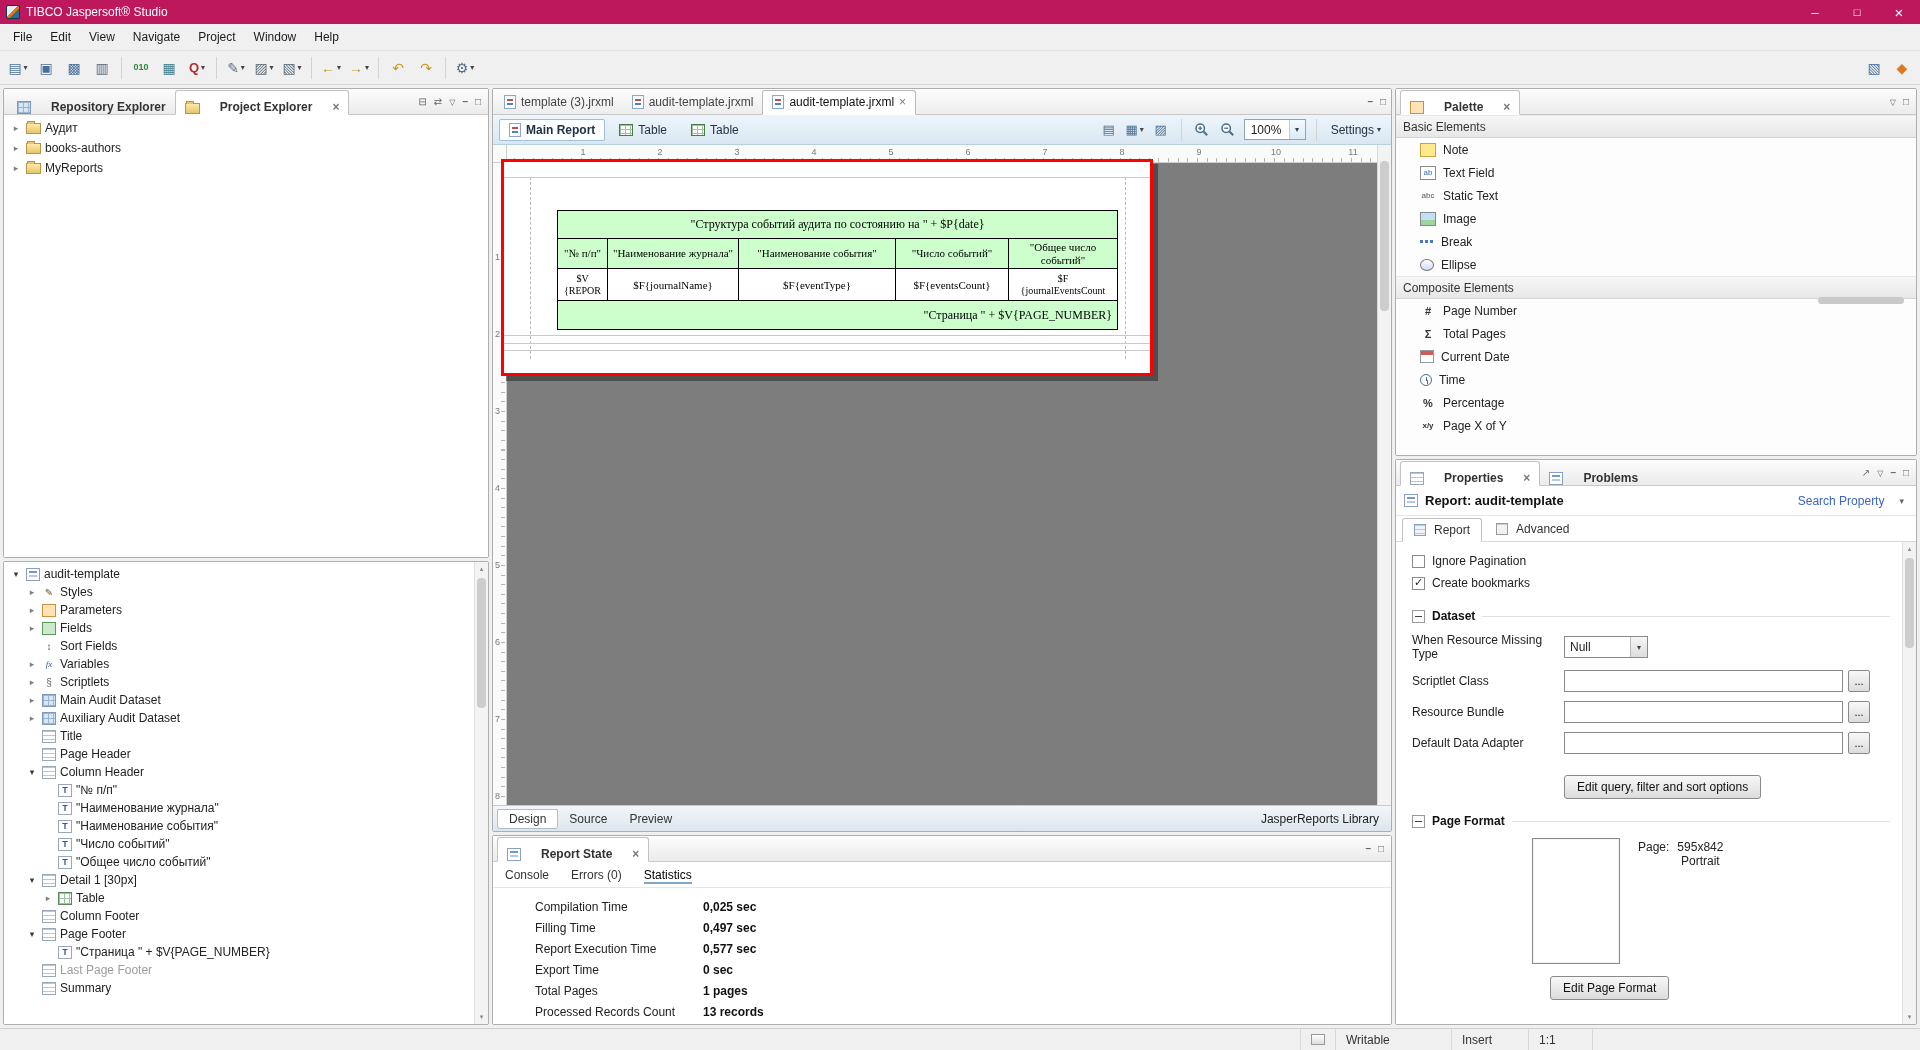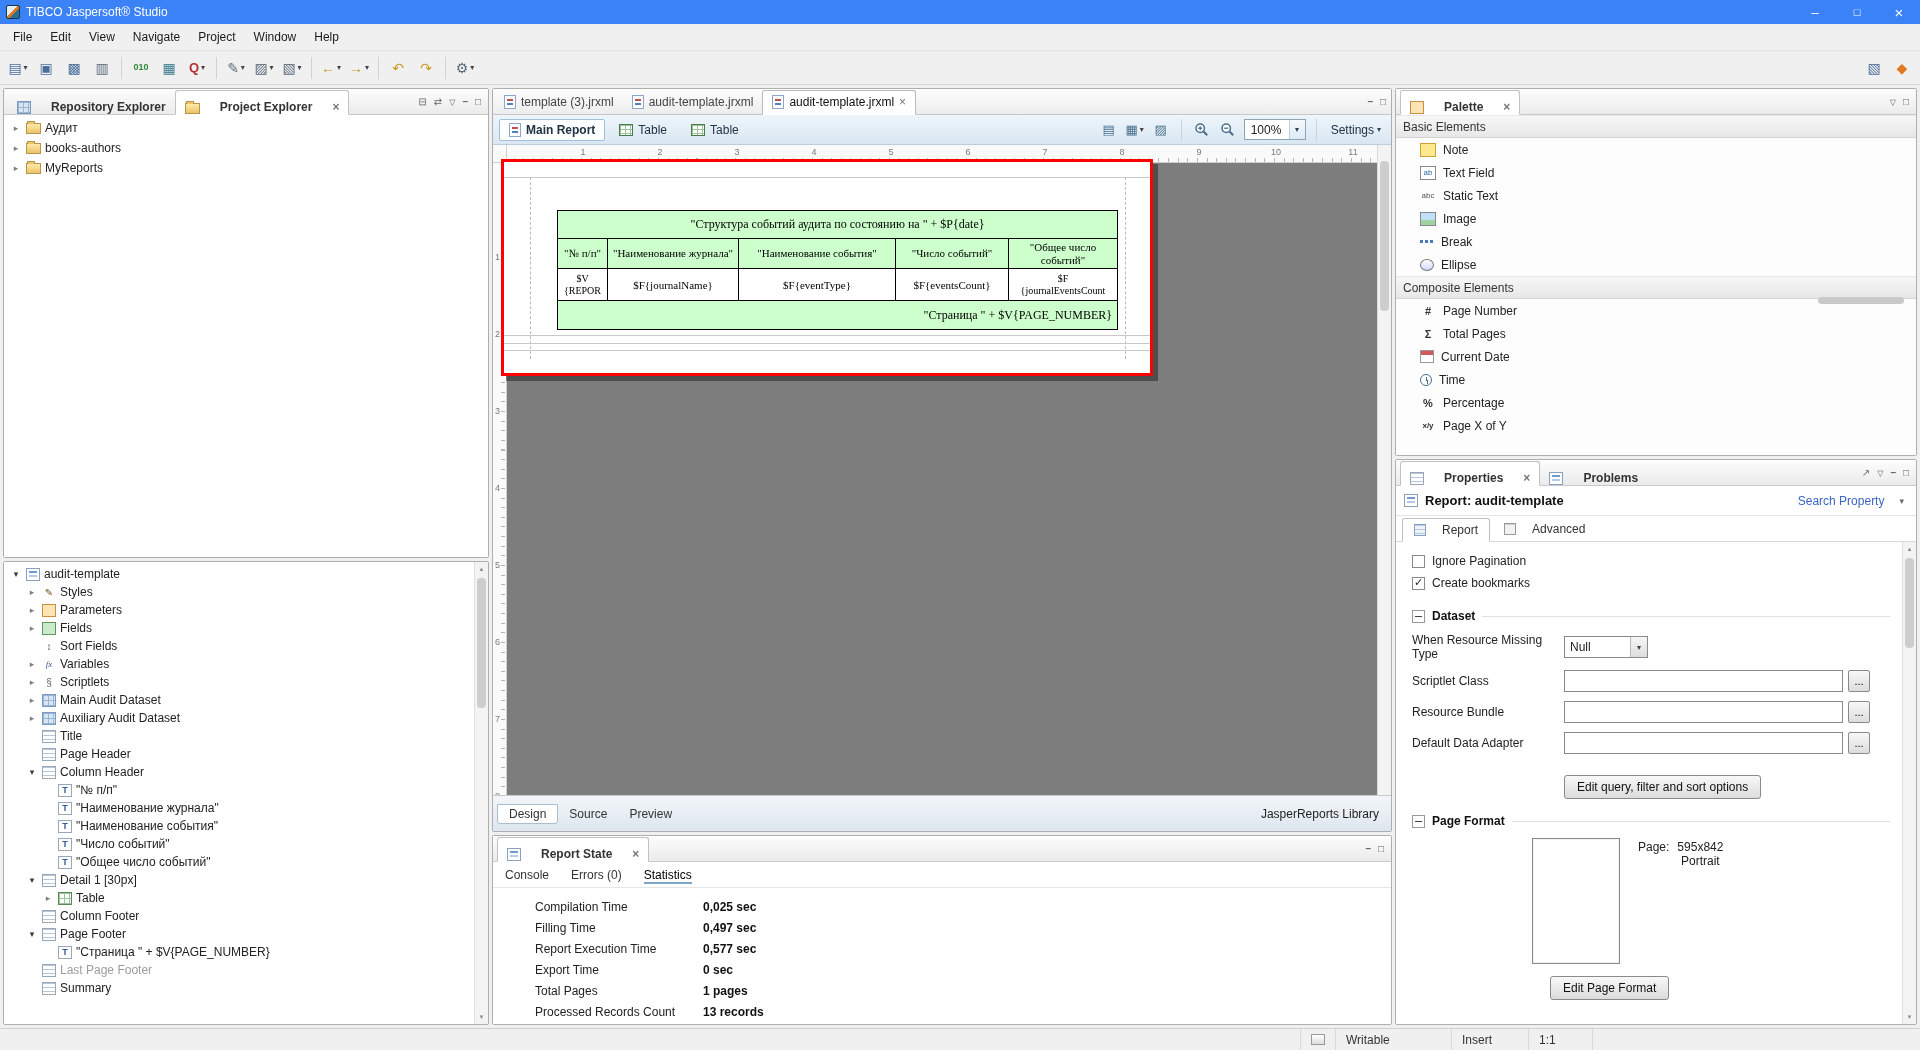--- a/index.html
+++ b/index.html
@@ -1,20 +1,20 @@
 <!DOCTYPE html>
 <html><head>
 <meta charset="utf-8">
 <style>
   * { box-sizing: border-box; margin: 0; padding: 0; }
   html,body { width:1920px; height:1050px; overflow:hidden; }
   body { font-family:"Liberation Sans", sans-serif; font-size:12px; color:#222; background:#f0f0f0; display:flex; flex-direction:column; }
 
   
-  .titlebar { height:24px; background:#3b82f6; color:#fff; display:flex; align-items:center; padding-left:6px; flex:none; }
+  .titlebar { height:24px; background:#be185d; color:#fff; display:flex; align-items:center; padding-left:6px; flex:none; }
   .app-icon { width:14px; height:14px; margin-right:6px; border-radius:2px;
               background:linear-gradient(135deg,#e8eef2 0 45%,#e07820 45% 60%,#2a6f93 60%); border:1px solid #0f3a52; }
   .title-text { font-size:12px; }
   .win-controls { margin-left:auto; display:flex; height:100%; }
   .win-btn { width:42px; height:100%; display:flex; align-items:center; justify-content:center; font-size:13px; color:#fff; }
   .win-btn.min::before { content:"–"; }
   .win-btn.max::before { content:"□"; font-size:11px; }
   .win-btn.close::before { content:"×"; font-size:15px; }
 
   
@@ -133,21 +133,21 @@
   .r-title  { height:28px; font-size:12px; }
   .r-head   { height:30px; font-size:11px; line-height:1.15; }
   .r-detail { height:32px; font-size:11px; }
   .wrapcell { white-space:pre-line; font-size:10px; line-height:1.2; word-break:break-all; }
   .r-footer { height:29px; font-size:12px; }
   .r-footer td { text-align:right; padding-right:5px; }
 
   .canvas-scroll { position:absolute; right:0; top:0; bottom:0; width:14px; background:#f3f3f3; border-left:1px solid #d9d9d9; }
   .canvas-scroll .sthumb { position:absolute; left:2px; right:2px; top:16px; height:150px; background:#cdcdcd; border-radius:4px; }
 
-  .dbar { height:36px; flex:none; background:linear-gradient(#f3f6f9,#dde6ee); border-top:1px solid #c2ccd6; display:flex; align-items:center; padding:0 4px; }
+  .dbar { height:26px; flex:none; background:linear-gradient(#f3f6f9,#dde6ee); border-top:1px solid #c2ccd6; display:flex; align-items:center; padding:0 4px; }
   .dtab { height:20px; display:flex; align-items:center; padding:0 11px; color:#333; }
   .dtab.sel { background:#fff; border:1px solid #aebecb; border-radius:0 0 3px 3px; }
   .dbar-right { margin-left:auto; padding-right:8px; color:#222; }
 
   
   .rstate { height:190px; flex:none; }
   .rstabs { height:26px; flex:none; display:flex; align-items:center; gap:22px; padding:0 12px; background:#fff; border-bottom:1px solid #e6e6e6; }
   .rstab { color:#333; }
   .rstab.sel { color:#000; box-shadow:0 2px 0 #7fa8c8; }
   .rs-body { flex:1; overflow:hidden; padding:8px 0 0 42px; background:#fff; }
@@ -181,21 +181,21 @@
   .pal-hscroll { position:absolute; right:12px; top:182px; width:86px; height:7px; background:#c9c9c9; border-radius:4px; }
 
   
   .props { flex:1; }
   .prop-title { height:30px; flex:none; display:flex; align-items:center; gap:7px; padding:0 8px; background:#fff; border-bottom:1px solid #e6e6e6; }
   .prop-title .tname { font-weight:bold; font-size:13px; color:#111; white-space:nowrap; }
   .search-prop { margin-left:auto; color:#3b64c4; }
   .sp-caret { margin-left:8px; margin-right:4px; color:#666; font-size:9px; }
   .sp-caret::before { content:"▾"; }
   .prop-subtabs { height:26px; flex:none; display:flex; align-items:flex-end; gap:2px; padding:0 6px; background:#fff; border-bottom:1px solid #d8d8d8; }
-  .pstab { height:24px; display:flex; align-items:center; gap:16px; padding:0 11px; color:#333; border:1px solid transparent; }
+  .pstab { height:24px; display:flex; align-items:center; gap:8px; padding:0 11px; color:#333; border:1px solid transparent; }
   .pstab.sel { border:1px solid #c0c0c0; border-bottom-color:#fff; background:#fff; border-radius:3px 3px 0 0; margin-bottom:-1px; }
   .pstab-ic { width:12px; height:12px; flex:none; border:1px solid #8aa0c0; background:#eef3fa;
     background-image:linear-gradient(#b9c9e2 1px,transparent 1px); background-size:100% 4px; }
   .pstab-ic.adv { border-color:#9a9a9a; background:#f2f2f2; background-image:linear-gradient(#cfcfcf 1px,transparent 1px); }
 
   .prop-body { flex:1; min-height:0; background:#fff; position:relative; overflow:hidden; padding:8px 26px 0 16px; }
   .chk-row { height:22px; display:flex; align-items:center; gap:7px; }
   .chk { width:13px; height:13px; border:1px solid #8a8a8a; background:#fff; flex:none; position:relative; }
   .chk.checked::after { content:"✓"; position:absolute; left:1px; top:-2px; font-size:11px; color:#222; }
   .sect { display:flex; align-items:center; gap:7px; margin:15px 0 10px; }

